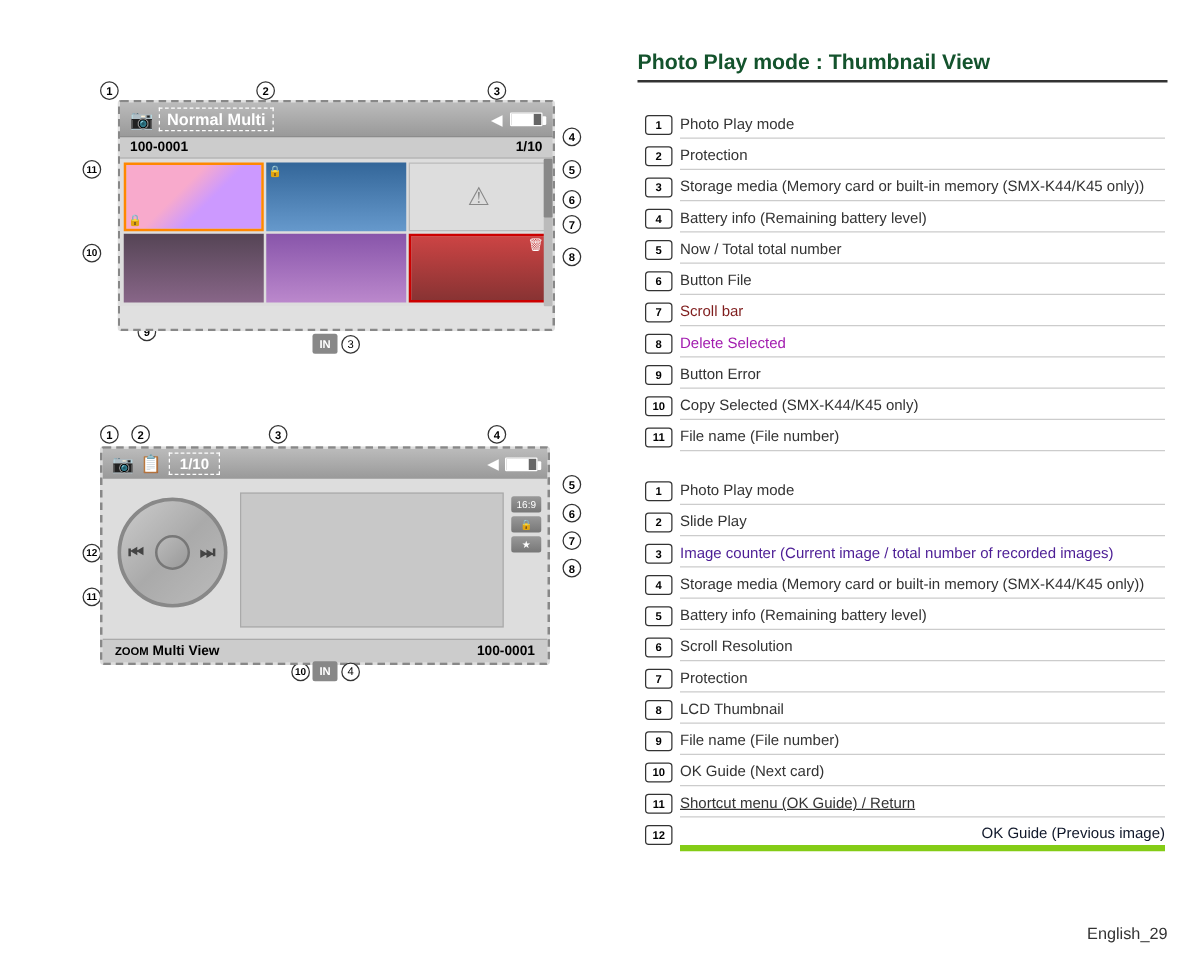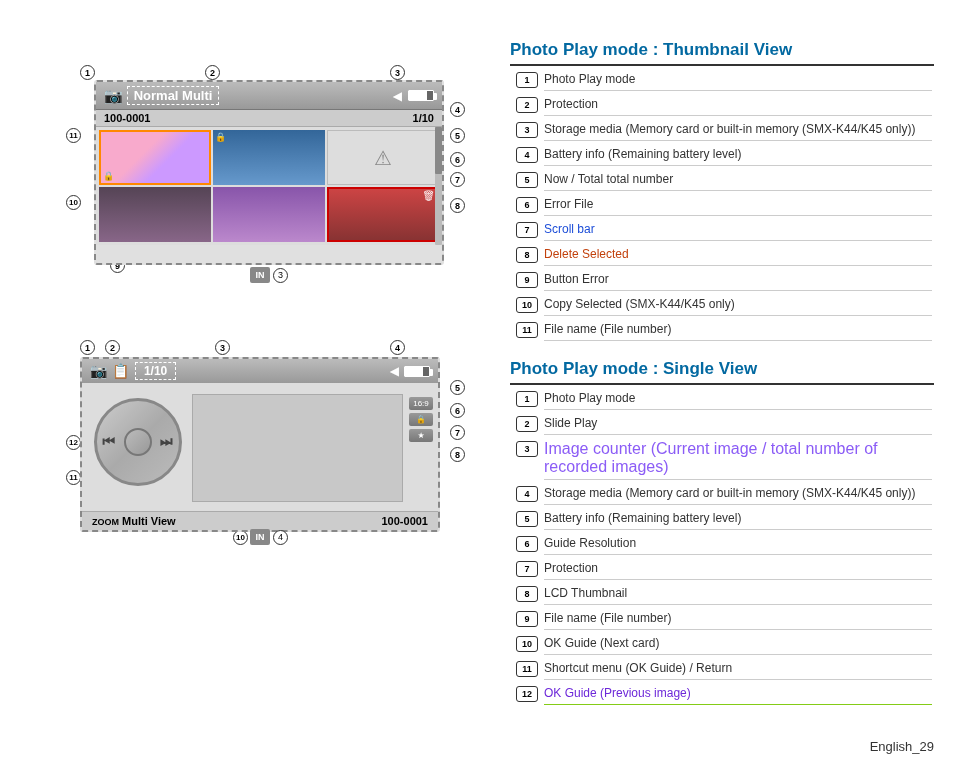--- a/index.html
+++ b/index.html
@@ -49,22 +49,22 @@
       position: relative;
       width: 420px;
       height: 230px;
       margin-left: 30px;
     }
 
     
     .section-title {
       font-size: 17px;
       font-weight: bold;
-      color: #0369a1;
-      margin-bottom: 0;
+      color: #14532d;
+      margin-bottom: 20px;
       border-bottom: 2px solid #333;
       padding-bottom: 4px;
     }
 
     .item-list {
       width: 100%;
     }
 
     .item-num {
       width: 22px;
@@ -295,33 +295,33 @@
             <tr>
       <td style="padding:3px 4px; width:22px; vertical-align:top;">
         <div class="item-num">5</div>
       </td>
       <td style="padding:3px 0; font-size:12px; color:#333; border-bottom:1px solid #ccc;">Now / Total total number</td>
     </tr>
             <tr>
       <td style="padding:3px 4px; width:22px; vertical-align:top;">
         <div class="item-num">6</div>
       </td>
-      <td style="padding:3px 0; font-size:12px; color:#333; border-bottom:1px solid #ccc;">Error File</td>
+      <td style="padding:3px 0; font-size:12px; color:#333; border-bottom:1px solid #ccc;">Button File</td>
     </tr>
             <tr>
       <td style="padding:3px 4px; width:22px; vertical-align:top;">
         <div class="item-num">7</div>
       </td>
-      <td style="padding:3px 0; font-size:12px; color:#1d4ed8; border-bottom:1px solid #ccc;">Scroll bar</td>
+      <td style="padding:3px 0; font-size:12px; color:#7f1d1d; border-bottom:1px solid #ccc;">Scroll bar</td>
     </tr>
             <tr>
       <td style="padding:3px 4px; width:22px; vertical-align:top;">
         <div class="item-num">8</div>
       </td>
-      <td style="padding:3px 0; font-size:12px; color:#c2410c; border-bottom:1px solid #ccc;">Delete Selected</td>
+      <td style="padding:3px 0; font-size:12px; color:#a21caf; border-bottom:1px solid #ccc;">Delete Selected</td>
     </tr>
             <tr>
       <td style="padding:3px 4px; width:22px; vertical-align:top;">
         <div class="item-num">9</div>
       </td>
       <td style="padding:3px 0; font-size:12px; color:#333; border-bottom:1px solid #ccc;">Button Error</td>
     </tr>
             <tr>
       <td style="padding:3px 4px; width:22px; vertical-align:top;">
         <div class="item-num">10</div>
@@ -334,58 +334,57 @@
       </td>
       <td style="padding:3px 0; font-size:12px; color:#333; border-bottom:1px solid #ccc;">File name (File number)</td>
     </tr>
           </tbody>
       </table>
     </div>
 
     <div class="section-gap"></div>
 
     <div>
-      <div class="section-title">Photo Play mode : Single View</div>
       <table class="item-list">
         <tbody id="single-tbody">
             <tr>
       <td style="padding:3px 4px; width:22px; vertical-align:top;">
         <div class="item-num">1</div>
       </td>
       <td style="padding:3px 0; font-size:12px; color:#333; border-bottom:1px solid #ccc;">Photo Play mode</td>
     </tr>
             <tr>
       <td style="padding:3px 4px; width:22px; vertical-align:top;">
         <div class="item-num">2</div>
       </td>
       <td style="padding:3px 0; font-size:12px; color:#333; border-bottom:1px solid #ccc;">Slide Play</td>
     </tr>
             <tr>
       <td style="padding:3px 4px; width:22px; vertical-align:top;">
         <div class="item-num">3</div>
       </td>
-      <td style="padding:3px 0; font-size:16px; color:#8b5cf6; border-bottom:1px solid #ccc;">Image counter (Current image / total number of recorded images)</td>
+      <td style="padding:3px 0; font-size:12px; color:#4c1d95; border-bottom:1px solid #ccc;">Image counter (Current image / total number of recorded images)</td>
     </tr>
             <tr>
       <td style="padding:3px 4px; width:22px; vertical-align:top;">
         <div class="item-num">4</div>
       </td>
       <td style="padding:3px 0; font-size:12px; color:#333; border-bottom:1px solid #ccc;">Storage media (Memory card or built-in memory (SMX-K44/K45 only))</td>
     </tr>
             <tr>
       <td style="padding:3px 4px; width:22px; vertical-align:top;">
         <div class="item-num">5</div>
       </td>
       <td style="padding:3px 0; font-size:12px; color:#333; border-bottom:1px solid #ccc;">Battery info (Remaining battery level)</td>
     </tr>
             <tr>
       <td style="padding:3px 4px; width:22px; vertical-align:top;">
         <div class="item-num">6</div>
       </td>
-      <td style="padding:3px 0; font-size:12px; color:#333; border-bottom:1px solid #ccc;">Guide Resolution</td>
+      <td style="padding:3px 0; font-size:12px; color:#333; border-bottom:1px solid #ccc;">Scroll Resolution</td>
     </tr>
             <tr>
       <td style="padding:3px 4px; width:22px; vertical-align:top;">
         <div class="item-num">7</div>
       </td>
       <td style="padding:3px 0; font-size:12px; color:#333; border-bottom:1px solid #ccc;">Protection</td>
     </tr>
             <tr>
       <td style="padding:3px 4px; width:22px; vertical-align:top;">
         <div class="item-num">8</div>
@@ -401,27 +400,27 @@
             <tr>
       <td style="padding:3px 4px; width:22px; vertical-align:top;">
         <div class="item-num">10</div>
       </td>
       <td style="padding:3px 0; font-size:12px; color:#333; border-bottom:1px solid #ccc;">OK Guide (Next card)</td>
     </tr>
             <tr>
       <td style="padding:3px 4px; width:22px; vertical-align:top;">
         <div class="item-num">11</div>
       </td>
-      <td style="padding:3px 0; font-size:12px; color:#333; border-bottom:1px solid #ccc;">Shortcut menu (OK Guide) / Return</td>
+      <td style="padding:3px 0; font-size:12px; color:#333; border-bottom:1px solid #ccc;text-decoration:underline;">Shortcut menu (OK Guide) / Return</td>
     </tr>
             <tr>
       <td style="padding:3px 4px; width:22px; vertical-align:top;">
         <div class="item-num">12</div>
       </td>
-      <td style="padding:3px 0; font-size:12px; color:#6d28d9; border-bottom:1px solid #84cc16;">OK Guide (Previous image)</td>
+      <td style="padding:3px 0; font-size:12px; color:#0f172a; border-bottom:5px solid #84cc16;text-align:right;">OK Guide (Previous image)</td>
     </tr>
           </tbody>
       </table>
     </div>
 
   </div>
 
   <div class="page-footer">English_29</div>
 
 </div>

